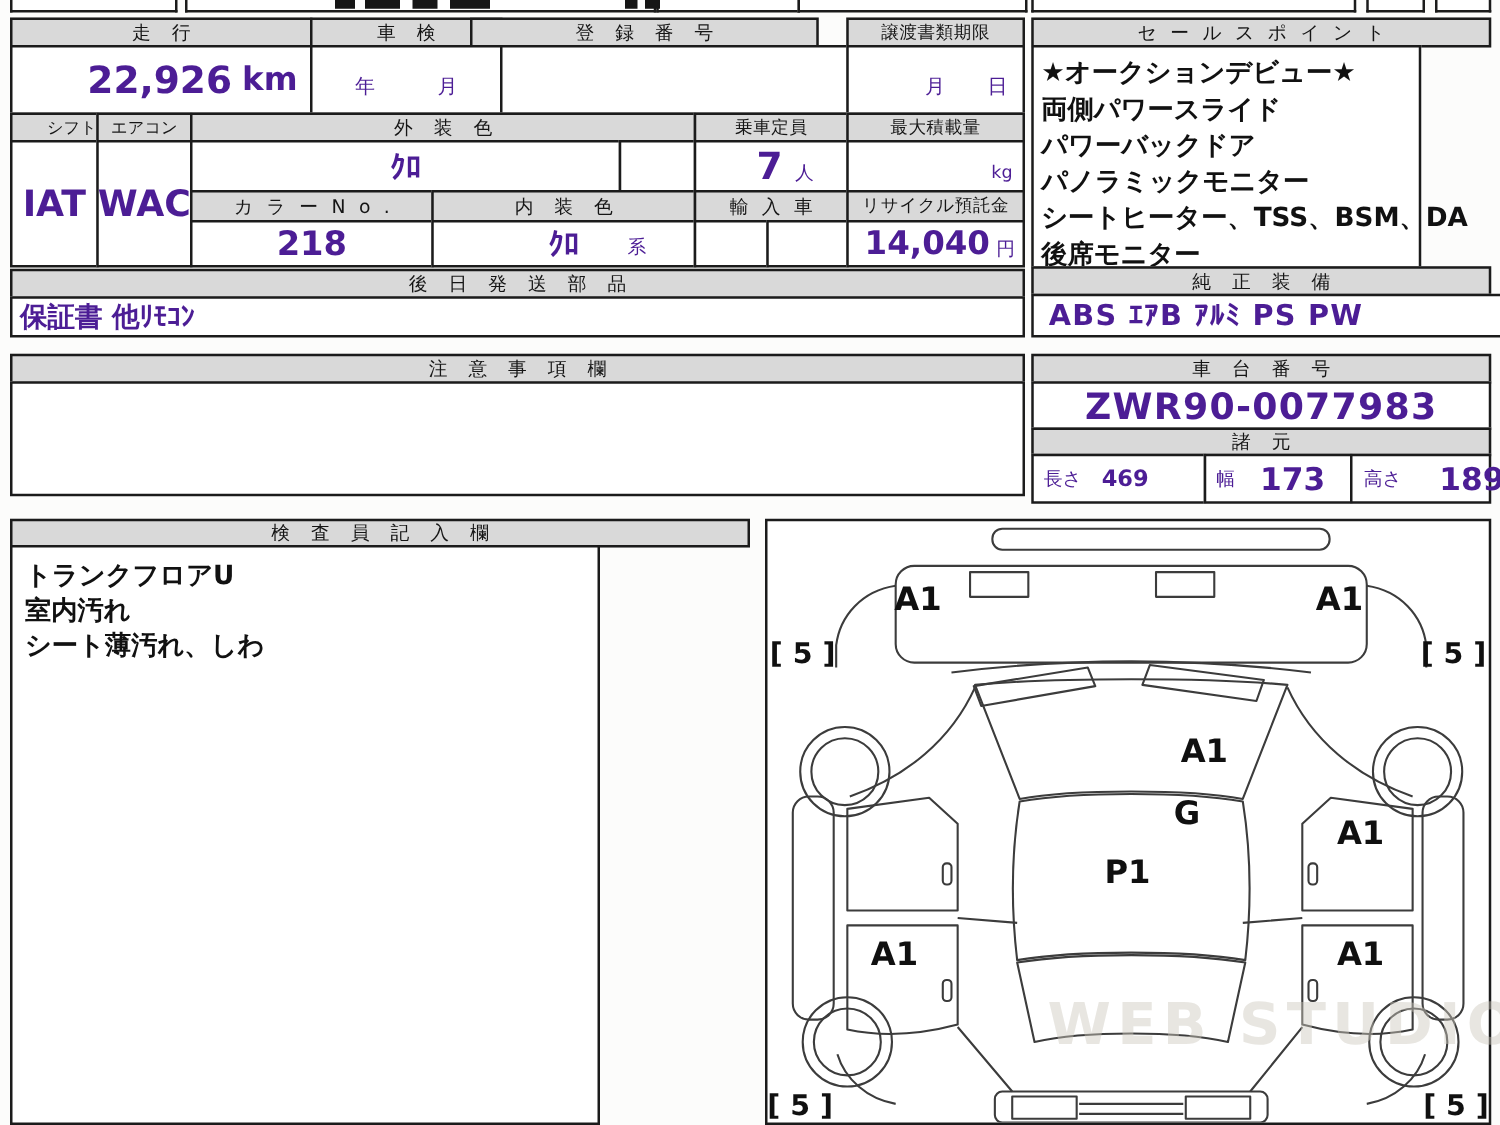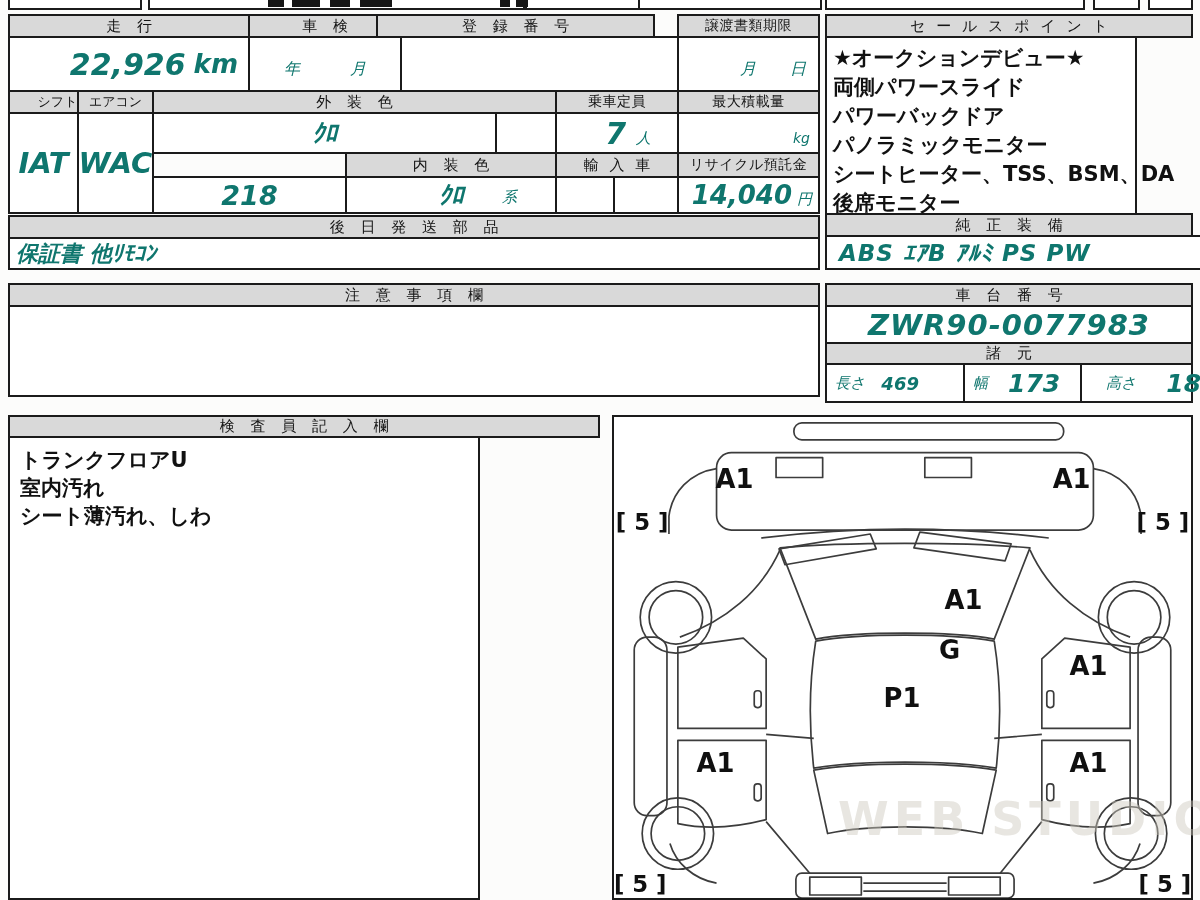--- a/index.html
+++ b/index.html
@@ -1,22 +1,22 @@
 <!DOCTYPE html>
 <html><head>
 <meta charset="utf-8">
 <style>
   html,body{margin:0;padding:0;background:#e9e9e9;}
   #page{position:relative;width:1200px;height:900px;background:#fcfcfb;overflow:hidden;
         font-family:"DejaVu Sans","Liberation Sans",sans-serif;color:#111;}
   .c{position:absolute;box-sizing:border-box;border:2px solid #1b1b1b;background:#ffffff;}
   .h{background:#d9d9d9;display:flex;align-items:center;justify-content:center;
      font-size:15px;color:#151515;font-weight:500;white-space:nowrap;}
-  .v{display:flex;align-items:center;justify-content:center;font-weight:bold;color:#0f766e;white-space:nowrap;font-style:italic;}
-  .ls6{letter-spacing:6px;text-indent:6px;font-family:Liberation Serif, serif;}
+  .v{display:flex;align-items:center;justify-content:center;font-weight:bold;color:#4c1d95;white-space:nowrap;}
+  .ls6{letter-spacing:6px;text-indent:6px;}
   .ls3{letter-spacing:3px;text-indent:3px;}
   .ls0{letter-spacing:0.5px;}
   .f13{font-size:13px;}
   .f14{font-size:14px;}
   .strip{position:absolute;box-sizing:border-box;border:2px solid #1b1b1b;border-top:none;background:#fff;}
   .blob{position:absolute;background:#161616;}
   .unit{font-weight:normal;font-size:15px;}
   .note-line{font-weight:bold;font-size:21px;line-height:28px;white-space:nowrap;}
   .sp-line{font-weight:bold;font-size:21px;line-height:29px;white-space:nowrap;}
   .wm{position:absolute;font-weight:bold;font-size:46px;letter-spacing:5px;
@@ -74,20 +74,21 @@
   <div class="c v" style="left:152px;top:112px;width:345px;height:42px;font-size:25px;">ｸﾛ</div>
   <div class="c v" style="left:495px;top:112px;width:62px;height:42px;"></div>
   <div class="c v" style="left:555px;top:112px;width:124px;height:42px;justify-content:flex-end;padding-right:26px;gap:10px;">
     <span style="font-size:30px;">7</span>
     <span class="unit" style="margin-top:10px;">人</span>
   </div>
   <div class="c v" style="left:677px;top:112px;width:143px;height:42px;font-weight:normal;font-size:14px;justify-content:flex-end;align-items:flex-end;padding:0 8px 6px 0;">
     <span>kg</span>
   </div>
 
+  <div class="c h ls3" style="left:152px;top:152px;width:195px;height:26px;">カ ラ ー N o .</div>
   <div class="c h ls6" style="left:345px;top:152px;width:212px;height:26px;">内 装 色</div>
   <div class="c h ls3" style="left:555px;top:152px;width:124px;height:26px;">輸 入 車</div>
   <div class="c h ls0 f14" style="left:677px;top:152px;width:143px;height:26px;">リサイクル預託金</div>
 
   <div class="c v" style="left:152px;top:176px;width:195px;height:38px;font-size:27px;">218</div>
   <div class="c v" style="left:345px;top:176px;width:212px;height:38px;font-size:25px;position:absolute;">
     <span>ｸﾛ</span>
     <span class="unit" style="position:absolute;right:38px;top:10px;">系</span>
   </div>
   <div class="c v" style="left:555px;top:176px;width:60px;height:38px;"></div>
@@ -121,21 +122,21 @@
 
   <div class="c h ls6" style="left:825px;top:342px;width:368px;height:23px;">諸 元</div>
   <div class="c v" style="left:825px;top:363px;width:140px;height:40px;justify-content:flex-start;gap:16px;padding-left:8px;">
     <span class="unit">長さ</span>
     <span style="font-size:18px;">469</span>
   </div>
   <div class="c v" style="left:963px;top:363px;width:119px;height:40px;justify-content:flex-start;gap:20px;padding-left:8px;">
     <span class="unit">幅</span>
     <span style="font-size:25px;">173</span>
   </div>
-  <div class="c v" style="left:1080px;top:363px;width:113px;height:40px;justify-content:flex-start;gap:30px;padding-left:24px;">
+  <div class="c v" style="left:1080px;top:363px;width:113px;height:40px;justify-content:flex-start;gap:30px;padding-left:9px;">
     <span class="unit">高さ</span>
     <span style="font-size:25px;">189</span>
   </div>
 
   <div class="c h ls6" style="left:8px;top:415px;width:592px;height:23px;">検 査 員 記 入 欄</div>
   <div class="c" style="left:8px;top:436px;width:472px;height:464px;padding:8px 10px;">
     <div class="note-line">トランクフロアU</div>
     <div class="note-line">室内汚れ</div>
     <div class="note-line">シート薄汚れ、しわ</div>
   </div>

